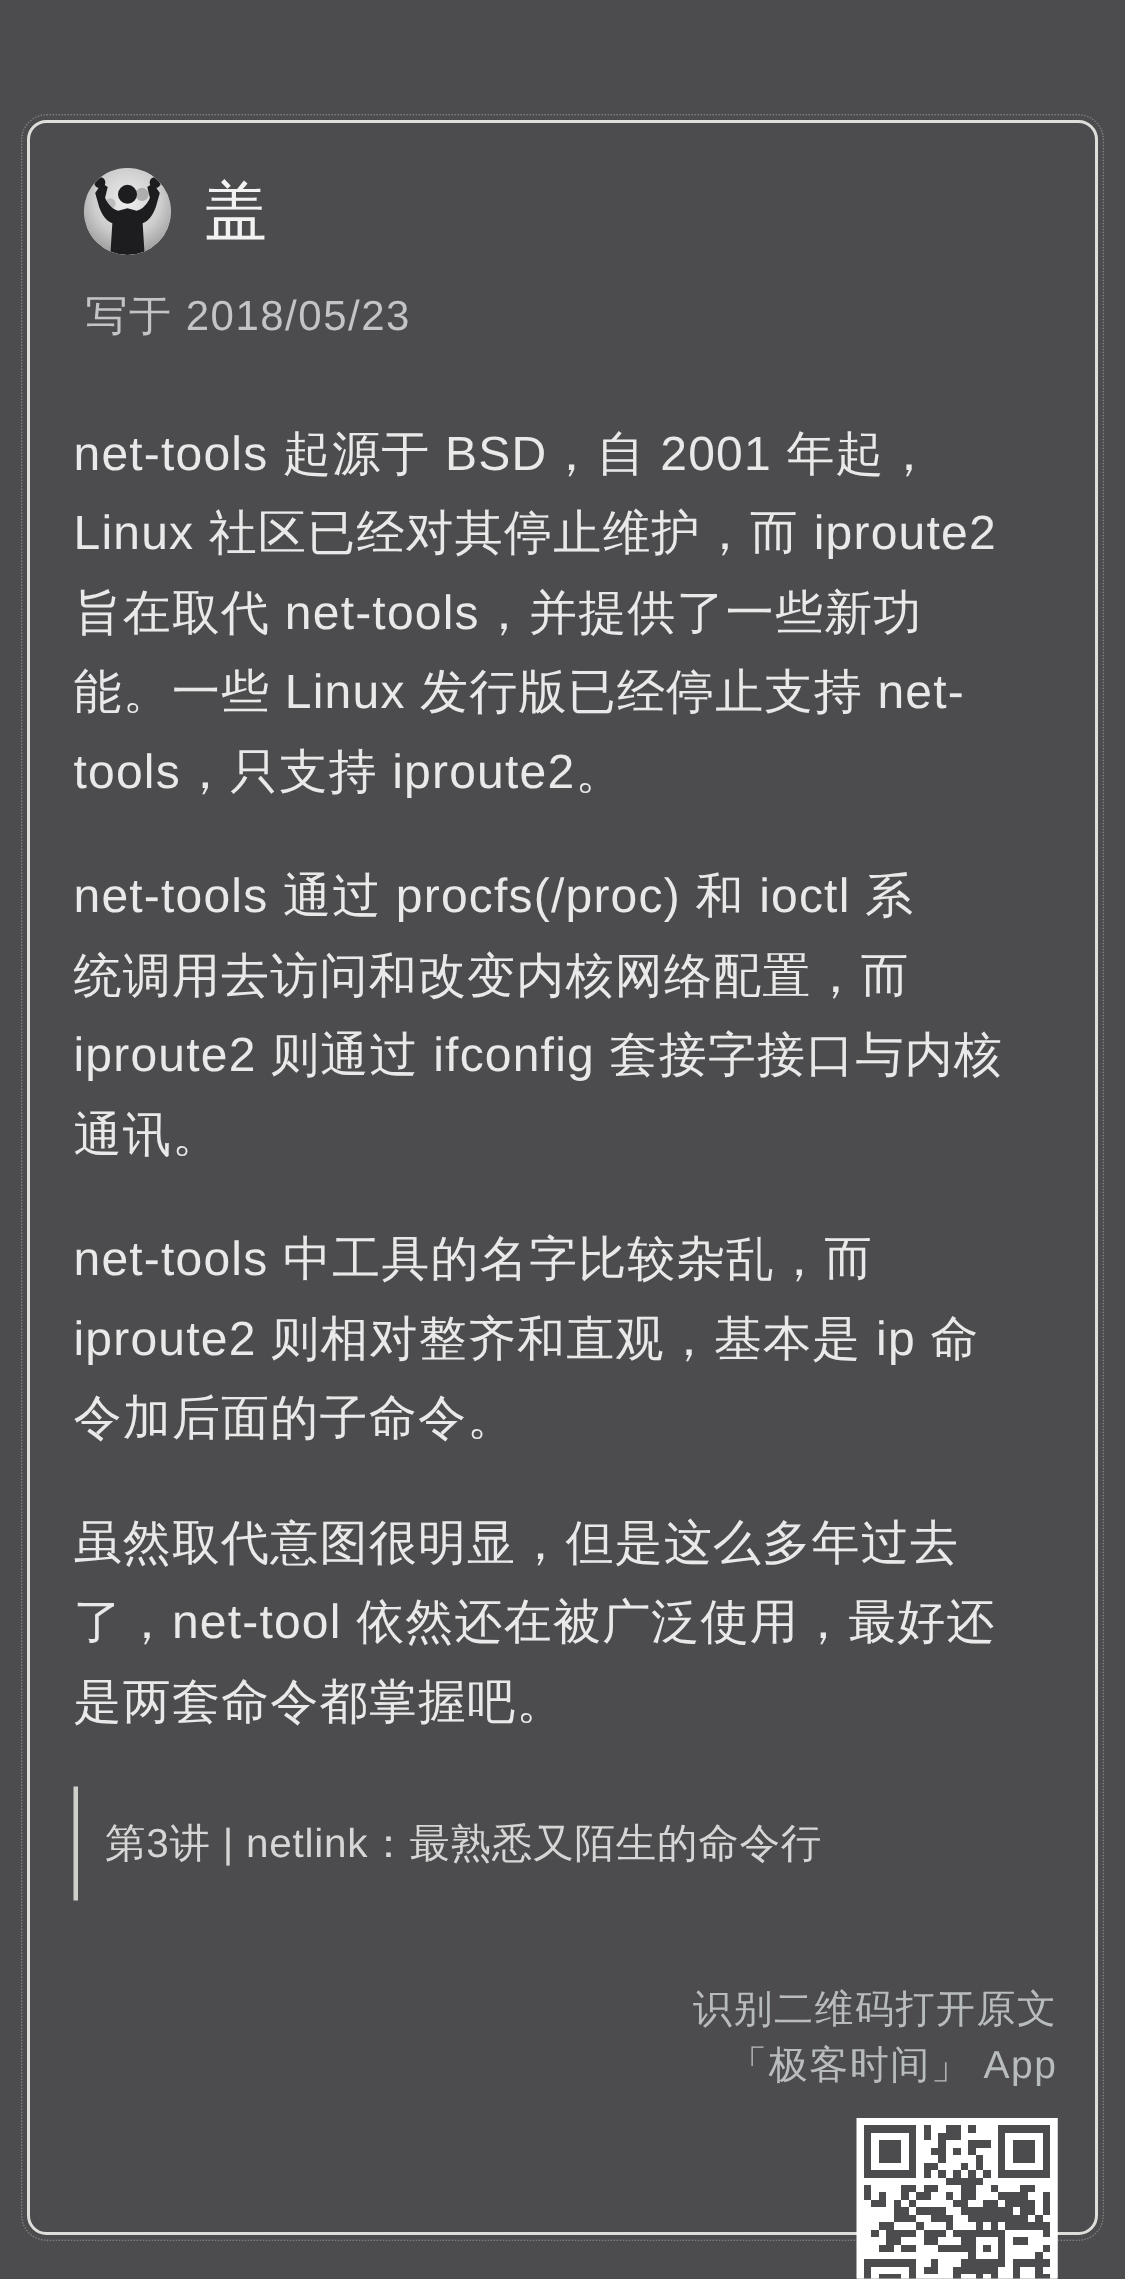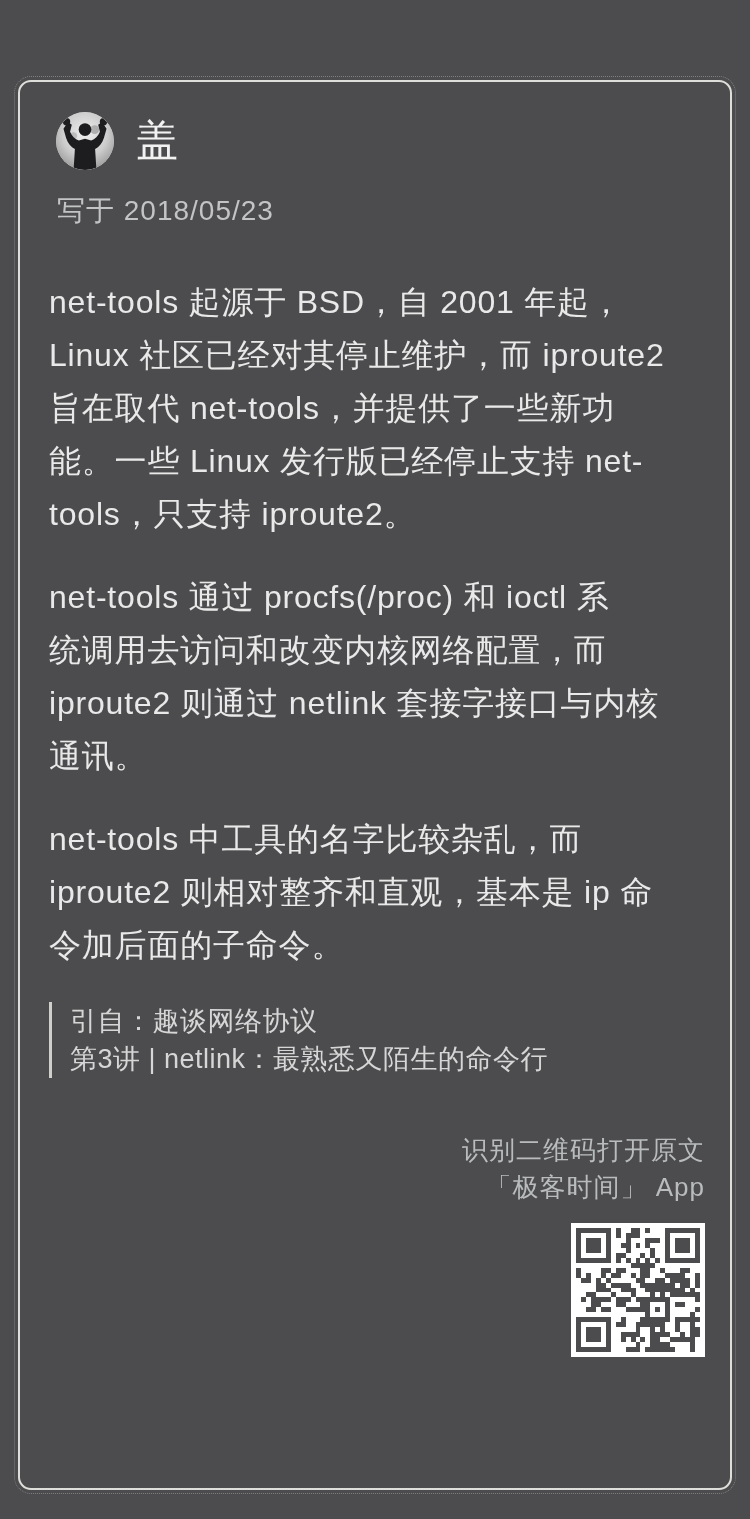--- a/index.html
+++ b/index.html
@@ -122,28 +122,30 @@
   <div class="date">写于 2018/05/23</div>
 
   <div class="content">
     <p>net-tools 起源于 BSD，自 2001 年起，
 Linux 社区已经对其停止维护，而 iproute2
 旨在取代 net-tools，并提供了一些新功
 能。一些 Linux 发行版已经停止支持 net-
 tools，只支持 iproute2。</p>
     <p>net-tools 通过 procfs(/proc) 和 ioctl 系
 统调用去访问和改变内核网络配置，而
-iproute2 则通过 netlink 套接字接口与内核
+iproute2 则通过 ifconfig 套接字接口与内核
 通讯。</p>
     <p>net-tools 中工具的名字比较杂乱，而
 iproute2 则相对整齐和直观，基本是 ip 命
 令加后面的子命令。</p>
+    <p>虽然取代意图很明显，但是这么多年过去
+了，net-tool 依然还在被广泛使用，最好还
+是两套命令都掌握吧。</p>
 
     <div class="citation">
-      <div>引自：趣谈网络协议</div>
       <div>第3讲 | netlink：最熟悉又陌生的命令行</div>
     </div>
 
     <div class="footer-row">
       <div class="footer-text">
         <div>识别二维码打开原文</div>
         <div>「极客时间」 App</div>
       </div>
       <div class="qr">
           <svg viewBox="0 0 27 27">

